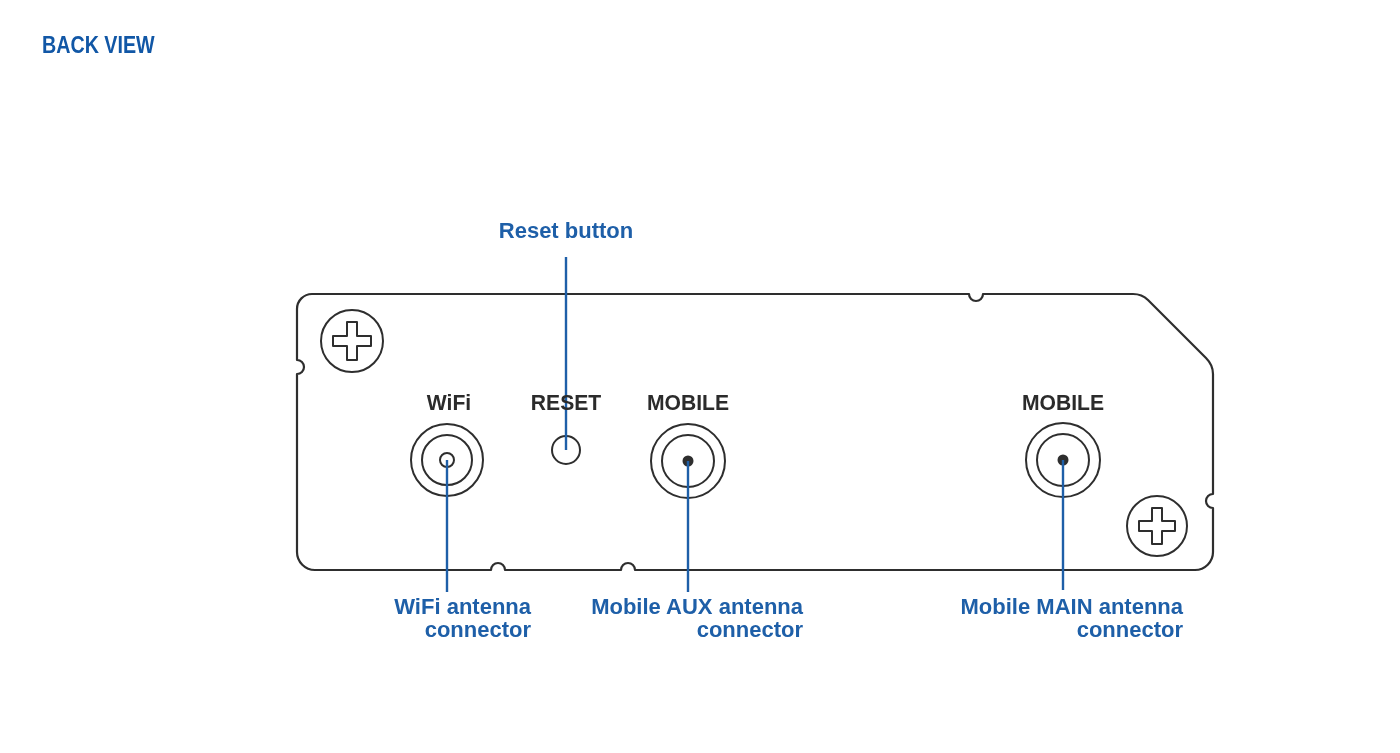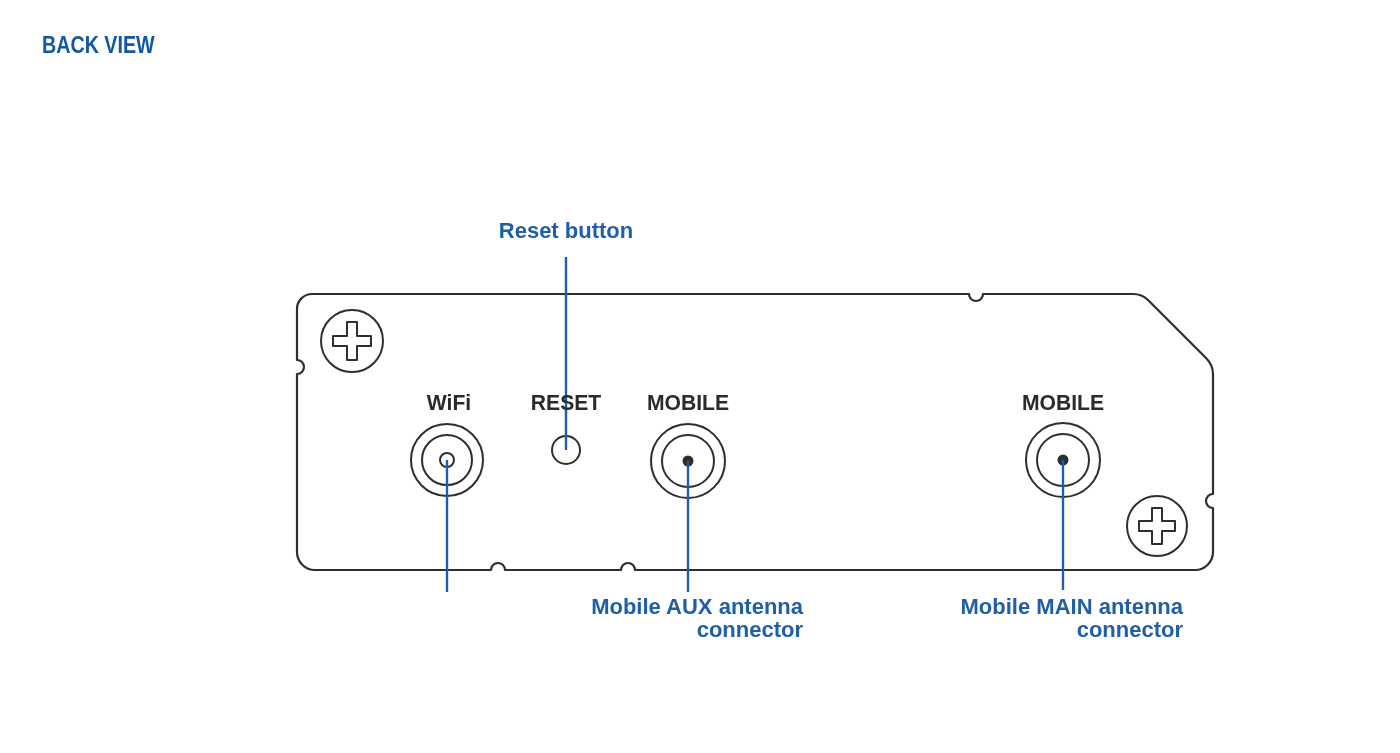--- a/index.html
+++ b/index.html
@@ -153,16 +153,17 @@
 
   <div class="label page-title">BACK VIEW</div>
 
   <div class="label callout callout-reset">Reset button</div>
 
   <div class="label port-label port-wifi">WiFi</div>
   <div class="label port-label port-reset">RESET</div>
   <div class="label port-label port-mobile-aux">MOBILE</div>
   <div class="label port-label port-mobile-main">MOBILE</div>
 
+  <div class="label callout callout-bottom callout-wifi">WiFi antenna connector</div>
   <div class="label callout callout-bottom callout-aux">Mobile AUX antenna connector</div>
   <div class="label callout callout-bottom callout-main">Mobile MAIN antenna connector</div>
 
 </div>
 
 </body></html>

